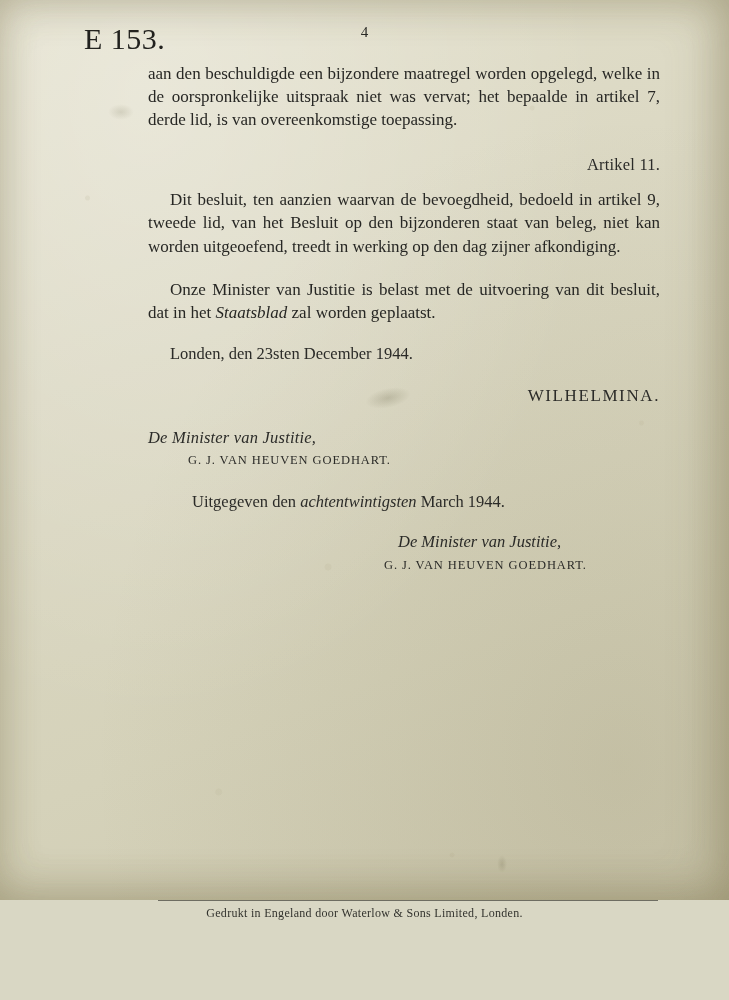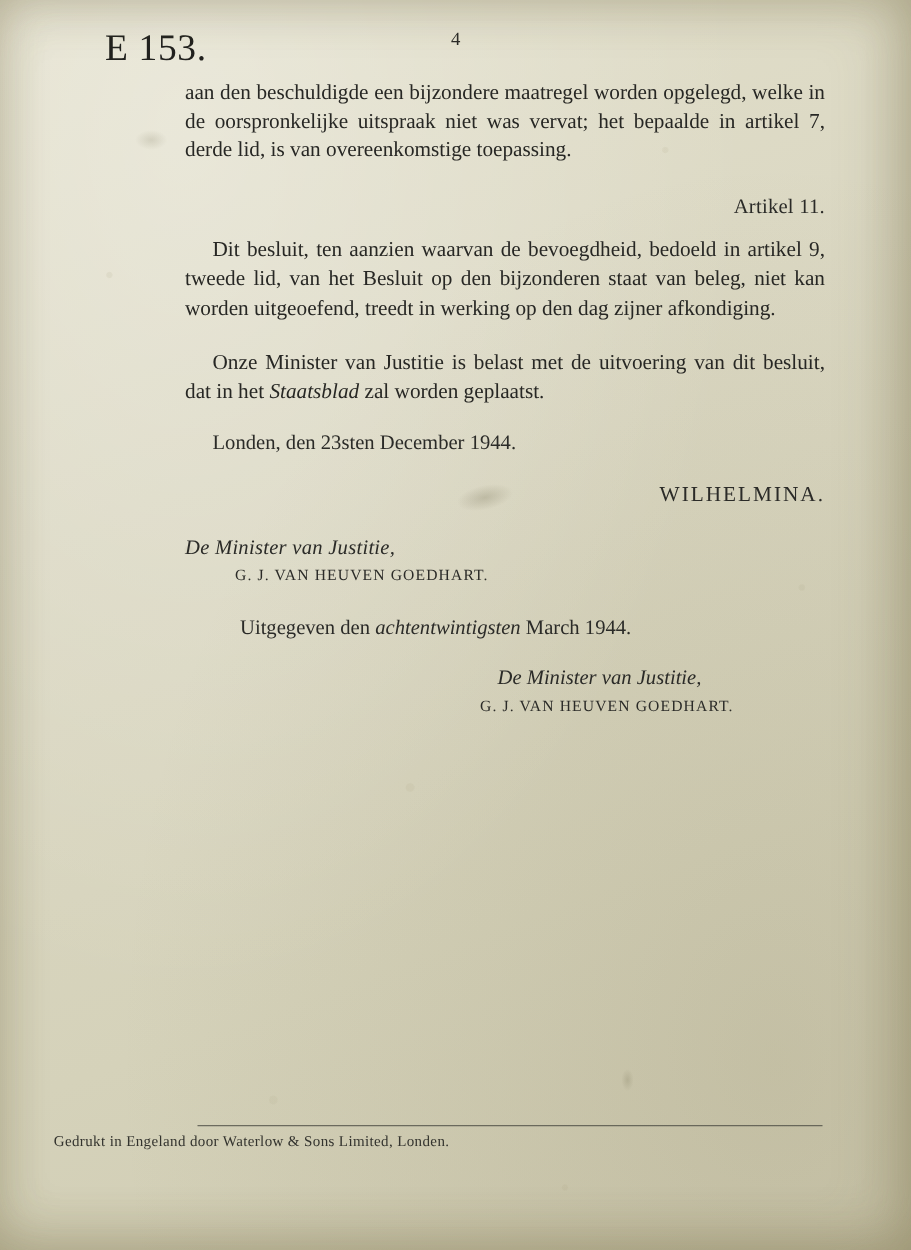--- a/index.html
+++ b/index.html
@@ -10,21 +10,21 @@
     width: 729px;
     height: 1000px;
     overflow: hidden;
     background: #d9d7c4;
     font-family: "Liberation Serif", serif;
   }
 
   .page {
     position: relative;
     width: 729px;
-    height: 1000px;
+    height: 900px;
     background:
       radial-gradient(ellipse at 20% 10%, rgba(255,255,255,0.30), rgba(255,255,255,0) 55%),
       radial-gradient(ellipse at 85% 85%, rgba(120,110,70,0.16), rgba(255,255,255,0) 60%),
       linear-gradient(160deg, #e3e0cc 0%, #dbd8c3 35%, #d5d2ba 70%, #cfcbb2 100%);
     box-sizing: border-box;
     color: #2b2b28;
   }
 
   
   .grain {
@@ -178,25 +178,24 @@
     width: 500px;
     height: 1px;
     background: #4a4a42;
     opacity: .75;
   }
   .footer-text {
     position: absolute;
     left: 0;
     right: 0;
     top: 906px;
-    text-align: left;
+    text-align: center;
     font-size: 12px;
     letter-spacing: .3px;
     color: #33332e;
-    margin-left: 43px;
   }
 </style>
 </head>
 <body>
 
 <div class="page">
 
   <div class="grain"></div>
   <div class="smudge s1"></div>
   <div class="smudge s2"></div>

